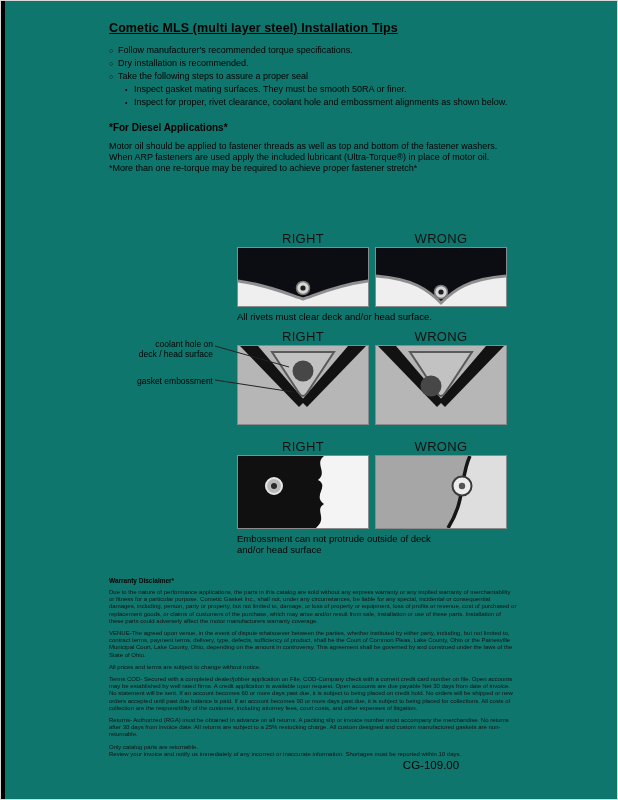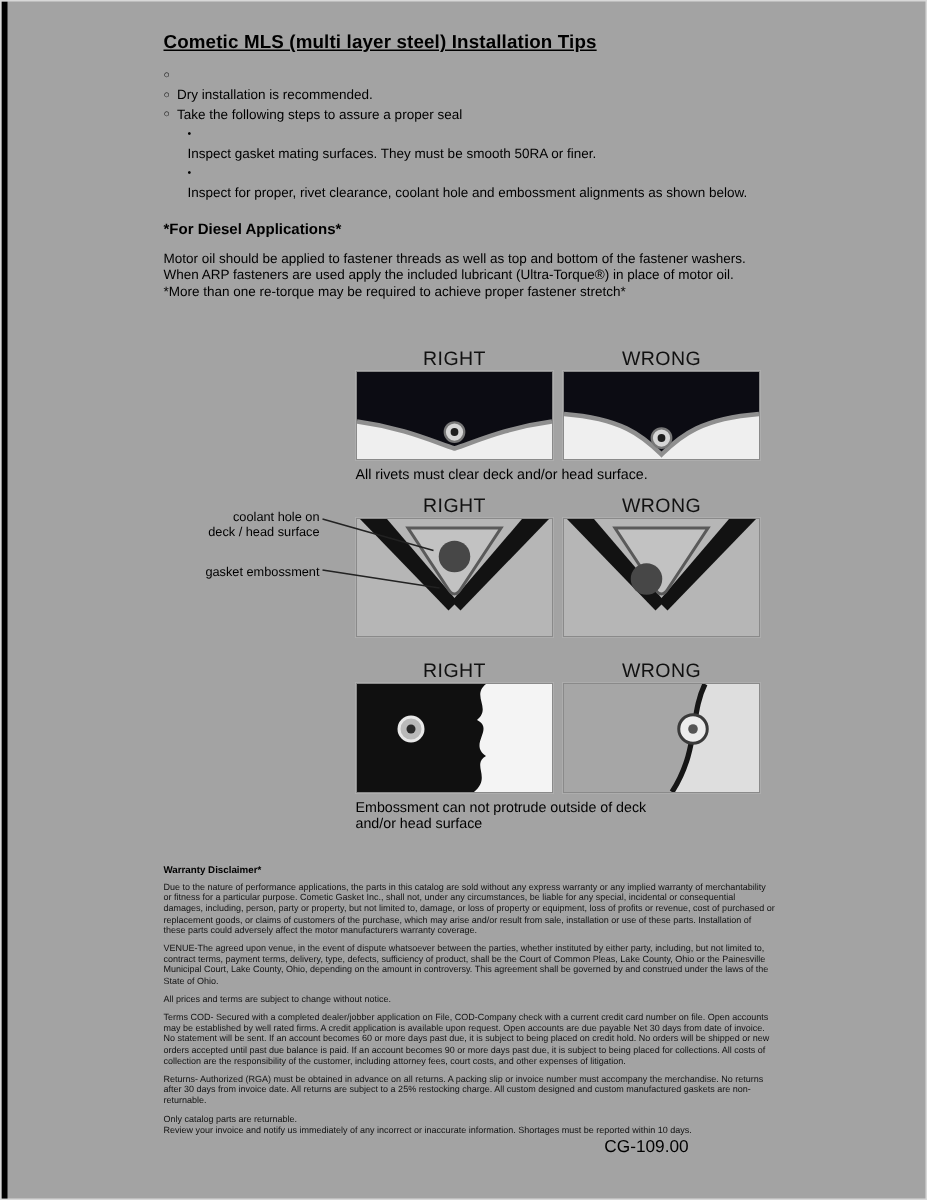--- a/index.html
+++ b/index.html
@@ -1,29 +1,29 @@
 <!DOCTYPE html>
 <html><head>
 <meta charset="utf-8">
 <style>
   * { margin:0; padding:0; box-sizing:border-box; }
   html,body { background:#e9e9e9; }
   body { font-family:"Liberation Sans", sans-serif; color:#000; }
   .page {
-    position:relative; width:618px; height:800px; background:#a3a3a3;
+    position:relative; width:618px; height:800px; background:#0f766e;
     border:1px solid #d8d8d8; overflow:hidden;
   }
   .edge-bar { position:absolute; left:0; top:0; width:4px; height:800px; background:#000; }
 
   
   .content { position:absolute; left:108px; top:20px; width:408px; }
   .title { font-size:12.5px; font-weight:bold; text-decoration:underline; margin-bottom:9px; letter-spacing:0.1px; }
   .bullet-row { display:flex; font-size:9px; line-height:13px; }
   .bullet-row .marker { width:9px; flex:0 0 9px; font-size:7px; line-height:13px; color:#000; }
-  .sub { margin-left:16px;flex-direction:column; }
+  .sub { margin-left:16px; }
   .h-diesel { font-size:10px; font-weight:bold; margin-top:13px; }
   .para { font-size:9px; line-height:11px; margin-top:8px; }
   .note { font-size:9px; line-height:11px; }
 
   
   .diagrams { position:absolute; left:0; top:228px; width:618px; height:334px; }
   .dlabel { position:absolute; width:132px; text-align:center; font-size:13px; letter-spacing:0.3px; color:#111; }
   .dimg { position:absolute; width:132px; border:1px solid #8a8a8a; background:#fff; }
   .dimg svg { display:block; }
   .caption { position:absolute; font-size:9.5px; line-height:11px; color:#000; }
@@ -41,20 +41,21 @@
 <body>
 
 <div class="page">
   <div class="edge-bar"></div>
 
   <div class="content">
     <div class="title">Cometic MLS (multi layer steel) Installation Tips</div>
 
     <div class="bullet-row">
       <span class="marker">○</span>
+      <span>Follow manufacturer's recommended torque specifications.</span>
     </div>
     <div class="bullet-row">
       <span class="marker">○</span>
       <span>Dry installation is recommended.</span>
     </div>
     <div class="bullet-row">
       <span class="marker">○</span>
       <span>Take the following steps to assure a proper seal</span>
     </div>
     <div class="bullet-row sub">

